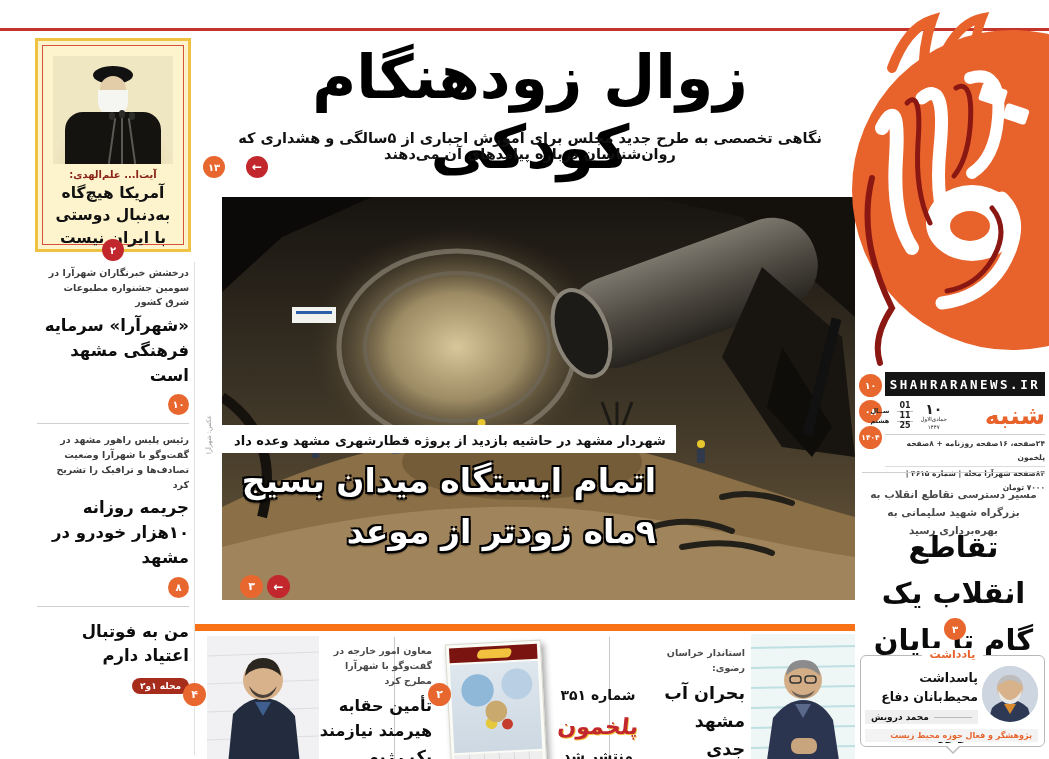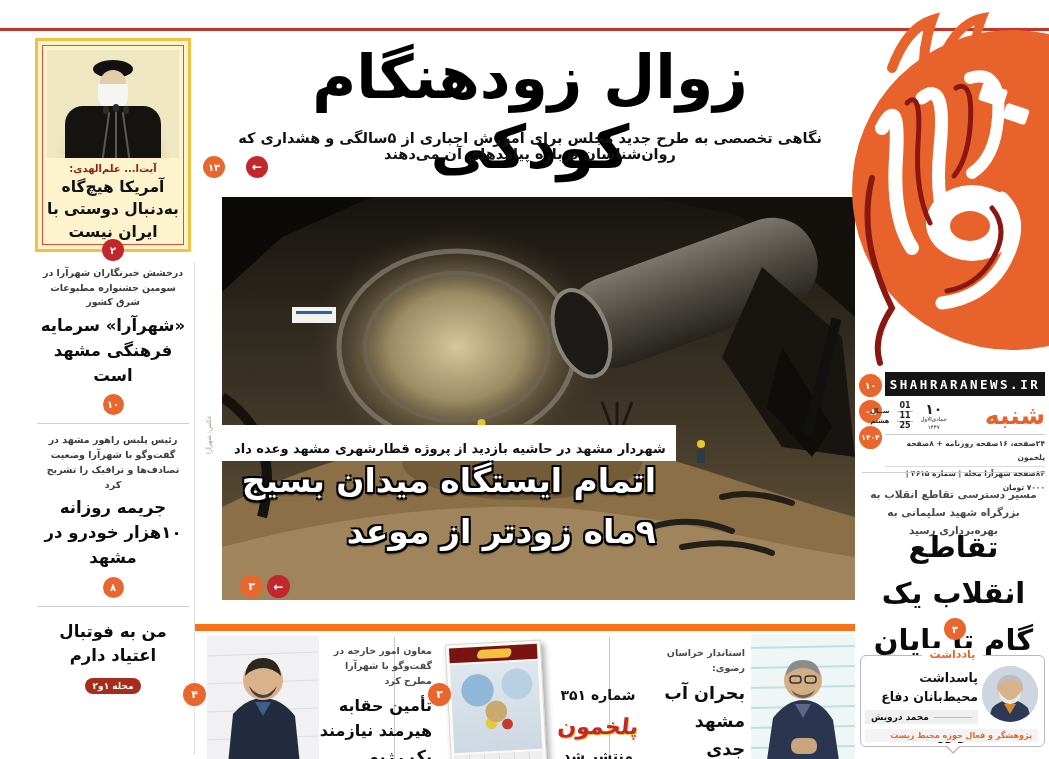--- a/index.html
+++ b/index.html
@@ -7,52 +7,52 @@
   .page { position:relative; width:1049px; height:759px; background:#ffffff; overflow:hidden; direction:rtl; }
   .abs { position:absolute; }
   .rtl { direction:rtl; }
 
   
   .top-rule { left:0; top:28px; width:1049px; height:3px; background:#c3342b; }
 
   
   .sidebar { left:35px; top:38px; width:156px; }
   .cleric-box { position:relative; width:156px; height:214px; background:#fdf4cd; border:3px solid #f0c243; padding:4px; }
-  .cleric-inner { position:relative; width:100%; height:100%; border:1px solid #d8503a; padding:4px; }
+  .cleric-inner { position:relative; width:100%; height:100%; border:1px solid #d8503a; padding:10px; }
   .cleric-photo { position:relative; width:100%; height:108px; background:#efe6c2; overflow:hidden; }
   .c-halo { position:absolute; left:50%; top:54px; width:120px; height:120px; margin-left:-60px; border-radius:50%;
             background:radial-gradient(circle,#f7efcf 0%, #eadfb4 55%, transparent 70%); }
   .c-turban { position:absolute; left:50%; top:10px; width:40px; height:18px; margin-left:-20px; background:#111; border-radius:50%; }
   .c-face { position:absolute; left:50%; top:20px; width:26px; height:26px; margin-left:-13px; background:#e3cda9; border-radius:50%; }
   .c-beard { position:absolute; left:50%; top:34px; width:30px; height:26px; margin-left:-15px; background:#f5f5f2; border-radius:0 0 14px 14px; }
   .c-body { position:absolute; left:50%; bottom:0; width:96px; height:52px; margin-left:-48px; background:#15130f; border-radius:18px 18px 0 0; }
   .c-mic { position:absolute; width:2px; height:46px; background:#5a5a55; bottom:0; }
   .c-michead { position:absolute; width:6px; height:8px; background:#2c2c2a; border-radius:3px; }
   .cleric-kicker { margin-top:5px; text-align:center; font-size:10px; font-weight:bold; color:#8b2418; }
   .cleric-title { margin-top:2px; text-align:center; font-size:15.5px; font-weight:900; color:#111; line-height:1.45; }
   .badge { display:inline-flex; align-items:center; justify-content:center; border-radius:50%; background:#e8672e; color:#fff; font-weight:bold; }
   .badge-sm { width:21px; height:21px; font-size:10px; }
   .badge-red { background:#c1272d; }
   .cleric-badge { position:absolute; left:50%; bottom:-12px; margin-left:-11px; width:22px; height:22px; font-size:10px; }
-  .sb-item { padding:9px 2px 8px 2px; text-align:center; }
+  .sb-item { padding:9px 2px 8px 2px; text-align:right; }
   .sb-rule { height:1px; background:#cfcfcf; margin:0 2px; }
   .sb-kicker { font-size:9.5px; font-weight:bold; color:#3c3c3c; line-height:1.55; }
   .sb-title { margin-top:4px; font-size:16.5px; font-weight:900; color:#0d0d0d; line-height:1.5; }
   .sb-badge-row { margin-top:5px; }
   .pill { display:inline-block; background:#a62c1c; color:#fff; font-size:9px; font-weight:bold; border-radius:9px; padding:3px 8px; }
 
   
   .main-title { left:215px; top:42px; width:630px; text-align:center; font-size:60px; font-weight:900; color:#000; letter-spacing:-1px; }
   .main-sub { left:205px; top:130px; width:650px; text-align:center; font-size:14.5px; font-weight:bold; color:#111; }
   .lead-badges { left:203px; top:156px; display:flex; gap:21px; align-items:center; direction:ltr; }
 
   
   .photo { left:222px; top:197px; width:633px; height:403px; overflow:hidden; background:#241f18; }
   .photo-credit { left:205px; top:415px; height:180px; writing-mode:vertical-rl; transform:rotate(180deg); font-size:6.5px; color:#9a9a9a; letter-spacing:1px; }
-  .cap-kicker { position:absolute; right:auto; left:0; top:228px; background:#ffffff; color:#111; font-size:13px; font-weight:bold; padding:16px 10px 5px 12px; }
+  .cap-kicker { position:absolute; right:auto; left:0; top:228px; background:#ffffff; color:#111; font-size:13px; font-weight:bold; padding:8px 10px 5px 12px; }
   .cap-title { position:absolute; left:14px; top:258px; width:420px; text-align:right; direction:rtl; font-size:33px; font-weight:900; color:#fff; line-height:1.55;
                text-shadow:2px 2px 0 #000, -2px 2px 0 #000, 2px -2px 0 #000, -2px -2px 0 #000, 0 3px 2px rgba(0,0,0,.8); }
   .cap-badges { position:absolute; left:18px; top:378px; display:flex; gap:4px; direction:ltr; }
 
   
   .bottom-row { left:195px; top:624px; width:660px; height:147px; border-top:7px solid #f97316; }
   .b-divider { position:absolute; top:6px; bottom:4px; width:1px; background:#c9c9c9; }
   .b-cell { position:absolute; top:0; height:147px; }
   .b-kicker { font-size:9.5px; font-weight:bold; color:#4a4a4a; line-height:1.6; text-align:right; }
   .b-title { font-size:16px; font-weight:900; color:#0d0d0d; line-height:1.6; text-align:right; margin-top:4px; }

